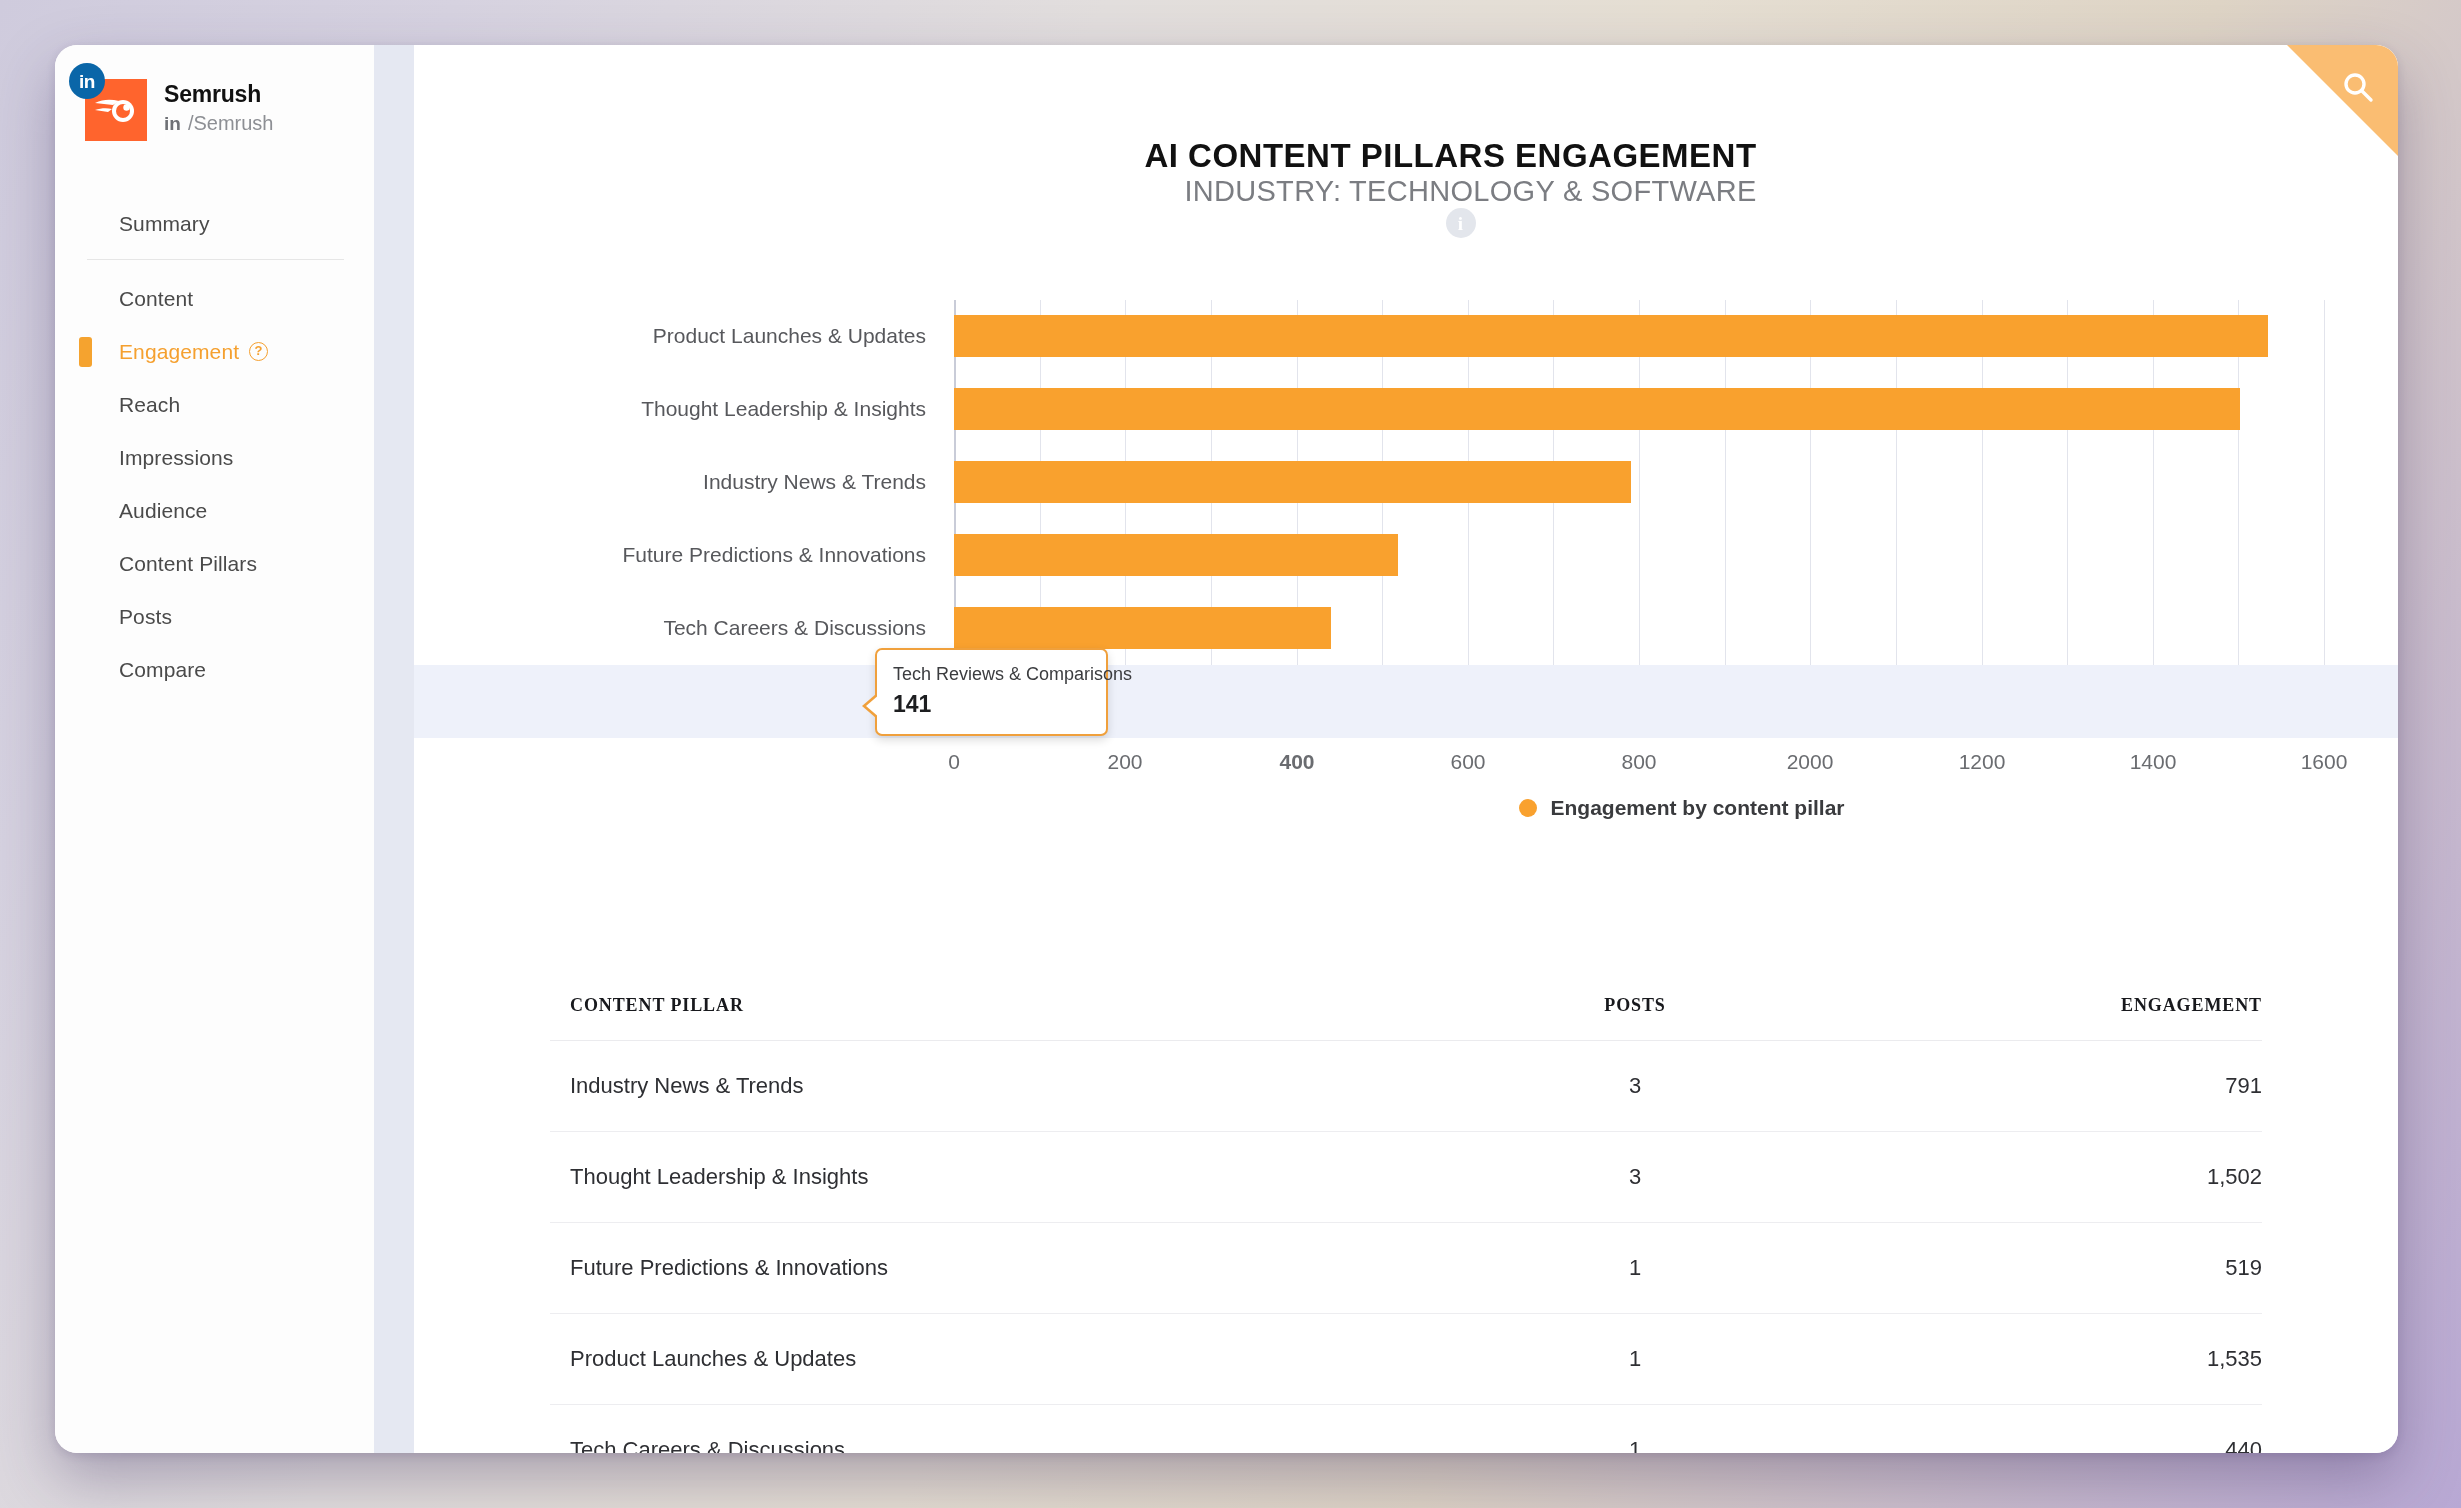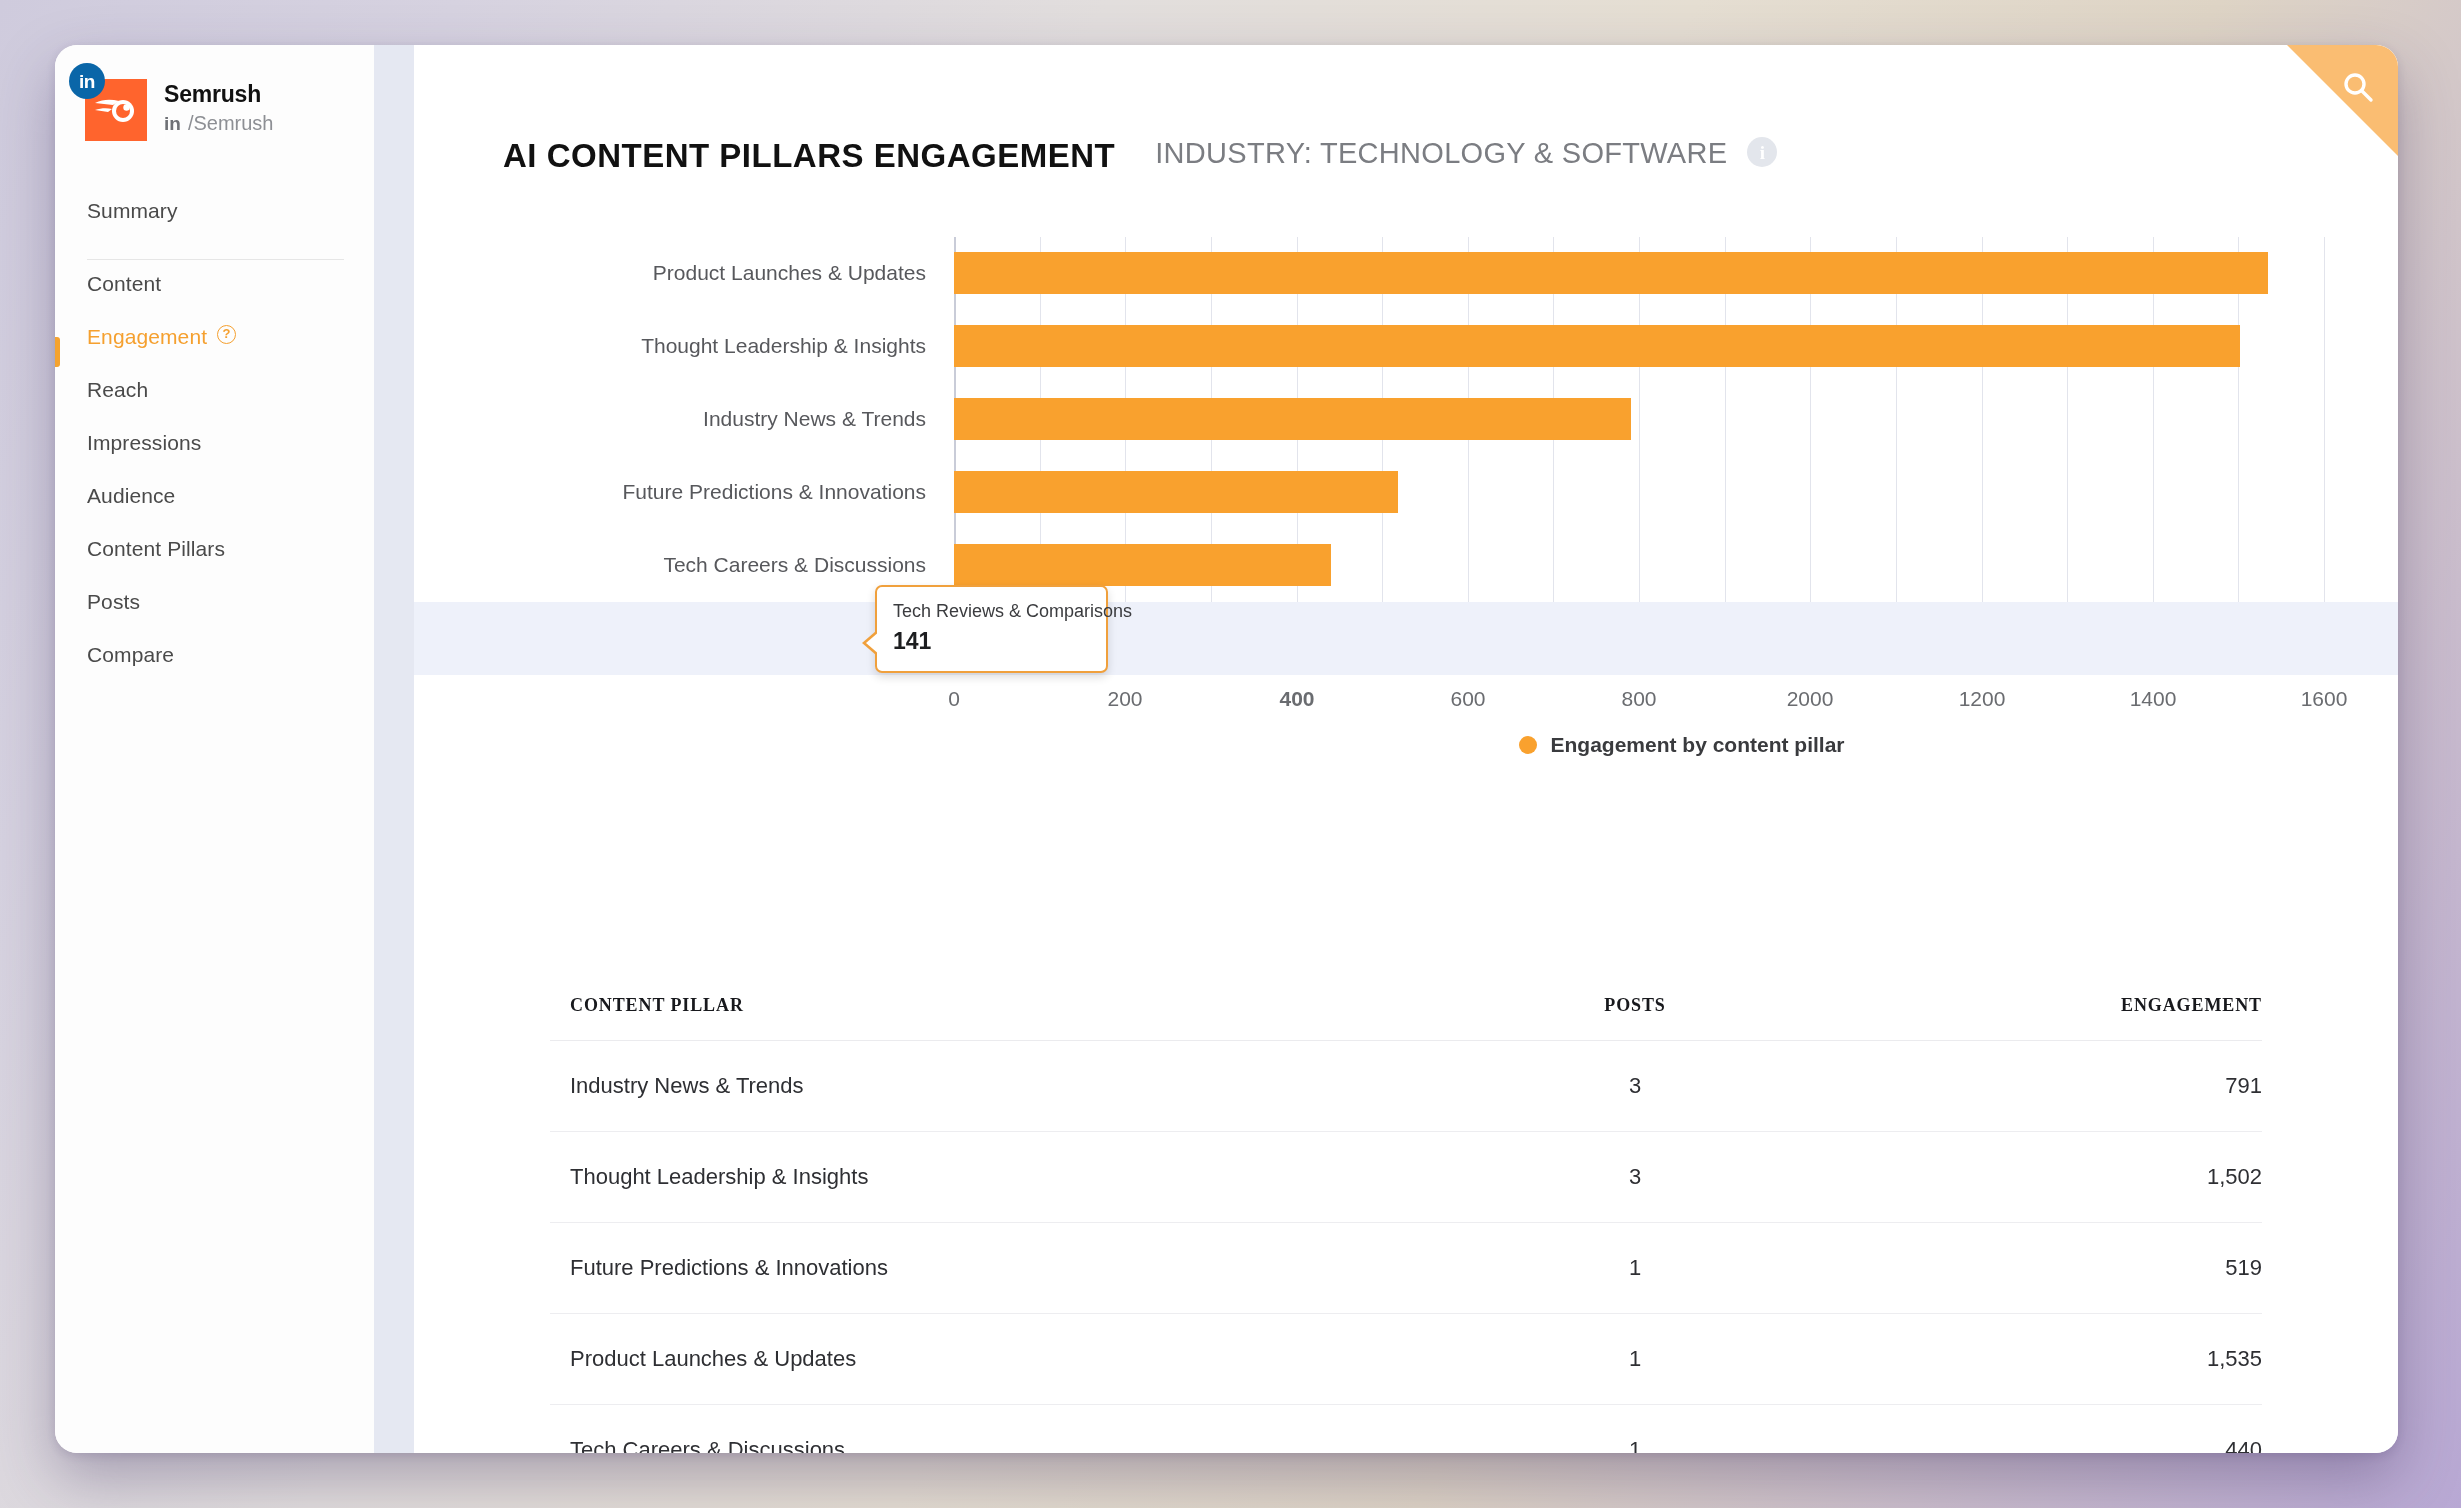--- a/index.html
+++ b/index.html
@@ -89,25 +89,27 @@
     align-items: baseline;
     gap: 7px;
   }
   .brand-handle .hnd-in { font-weight: bold; color: #6f7176; font-size: 19px; }
 
   .nav { margin-top: 34px; }
   .nav-item {
     position: relative;
     height: 53px;
     display: flex;
+    align-items: center;
     padding-left: 32px;
     font-size: 21px;
     color: #4a4a4a;
     letter-spacing: 0.1px;
     cursor: pointer;
+    margin-left: 32px;
   }
   .nav-item.summary { height: 50px; }
   .nav-divider {
     height: 1px;
     background: #e6e6e6;
     margin: 10px 30px 12px 32px;
   }
   .nav-item.active { color: #f5a02f; }
   .nav-item.active::before {
     content: "";
@@ -166,22 +168,23 @@
   }
   #search-corner .mag {
     position: absolute;
     top: 26px; right: 22px;
     width: 34px; height: 34px;
   }
 
   
   .card-header {
     display: flex;
-    align-items: flex-start;
+    align-items: center;
     padding: 92px 0 0 89px;
+    flex-direction: column;
   }
   .card-title {
     font-size: 33px;
     font-weight: bold;
     color: #111;
     letter-spacing: 0.5px;
   }
   .card-subtitle {
     font-size: 29px;
     color: #7b7d82;

